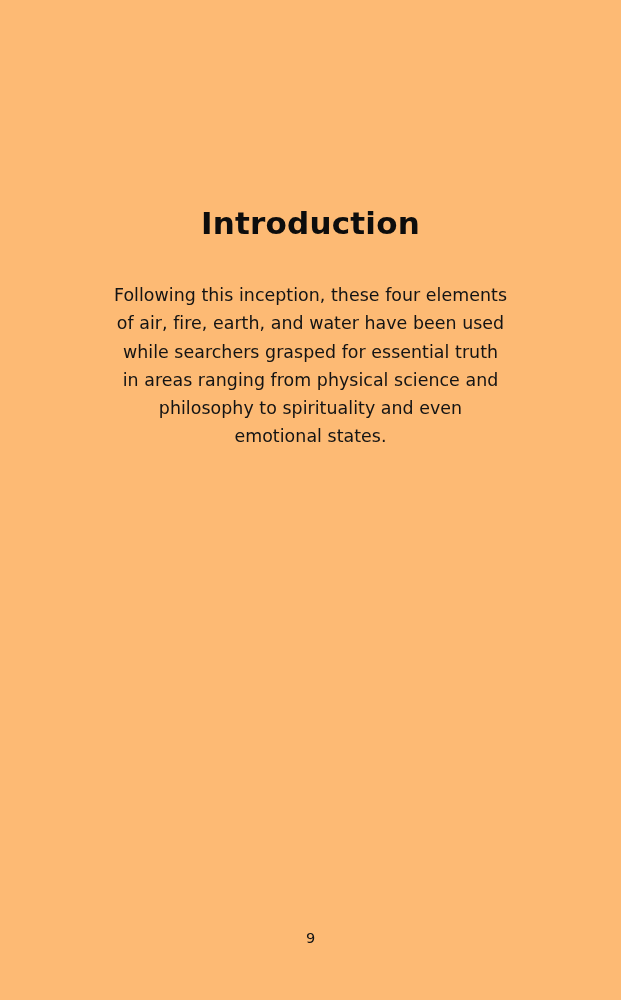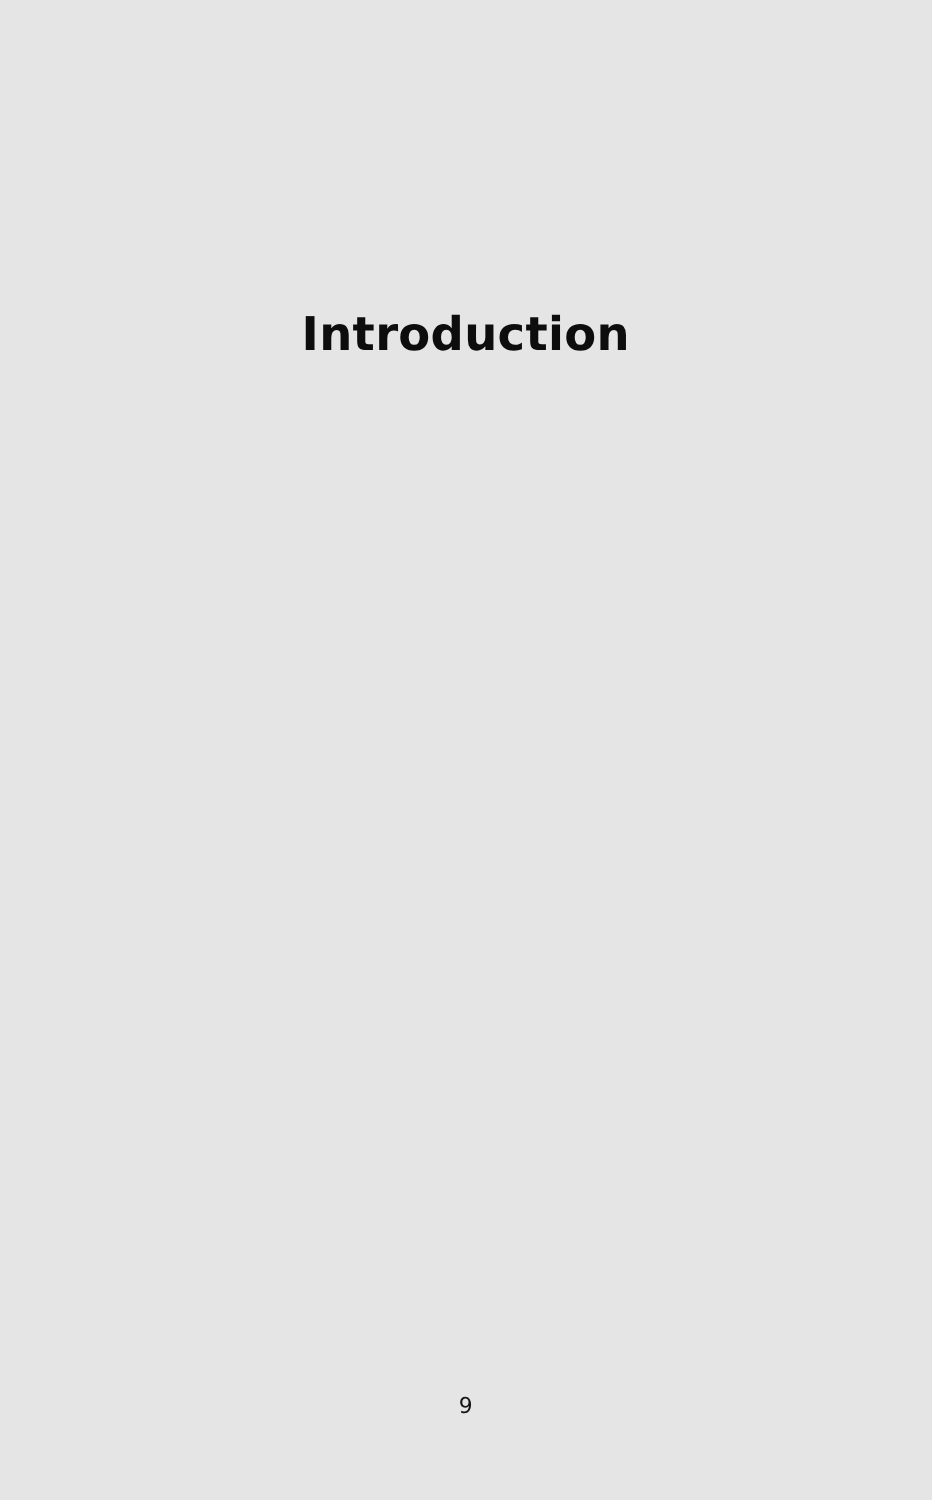--- a/index.html
+++ b/index.html
@@ -14,21 +14,21 @@
     font-family: "DejaVu Sans", sans-serif;
     color: #111111;
     overflow: hidden;
   }
   .page {
     position: absolute;
     top: 0;
     left: 0;
     width: 621px;
     height: 1000px;
-    background: #e5e5e5;
+    background: #fdba74;
     box-sizing: border-box;
   }
   .content {
     position: absolute;
     left: 113px;
     top: 205px;
     width: 395px;
   }
   .chapter-title {
     font-size: 31px;
@@ -61,17 +61,18 @@
   }
 </style>
 </head>
 <body>
 
 <div class="page">
   <div class="content">
     <h1 class="chapter-title">Introduction</h1>
 
 
+    <p class="para">Following this inception, these four elements of air, fire, earth, and water have been used while searchers grasped for essential truth in areas ranging from physical science and philosophy to spirituality and even emotional states.</p>
 
   </div>
 
   <div class="page-number">9</div>
 </div>
 
 </body></html>

